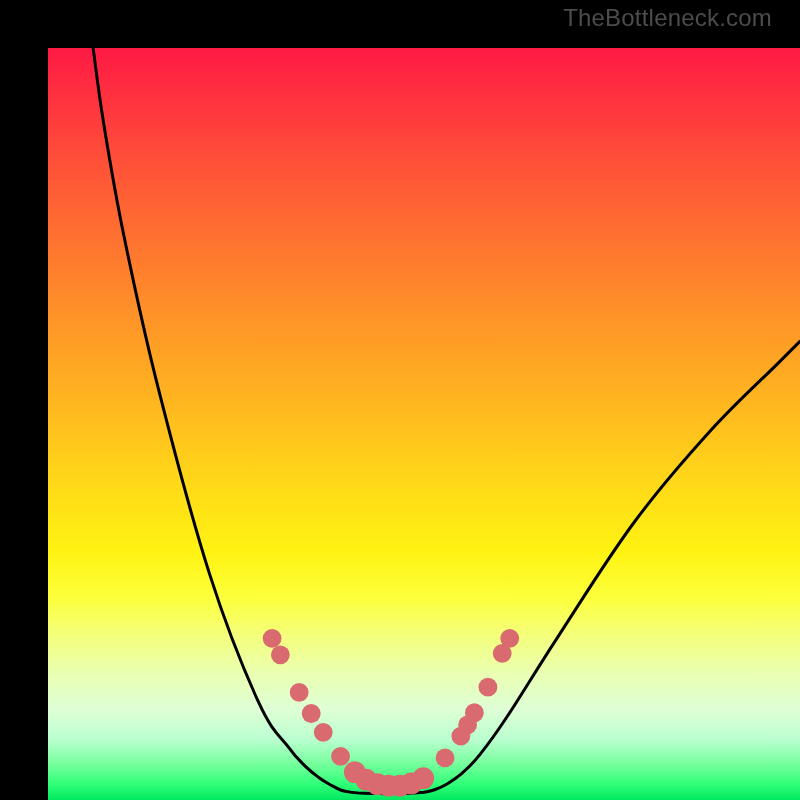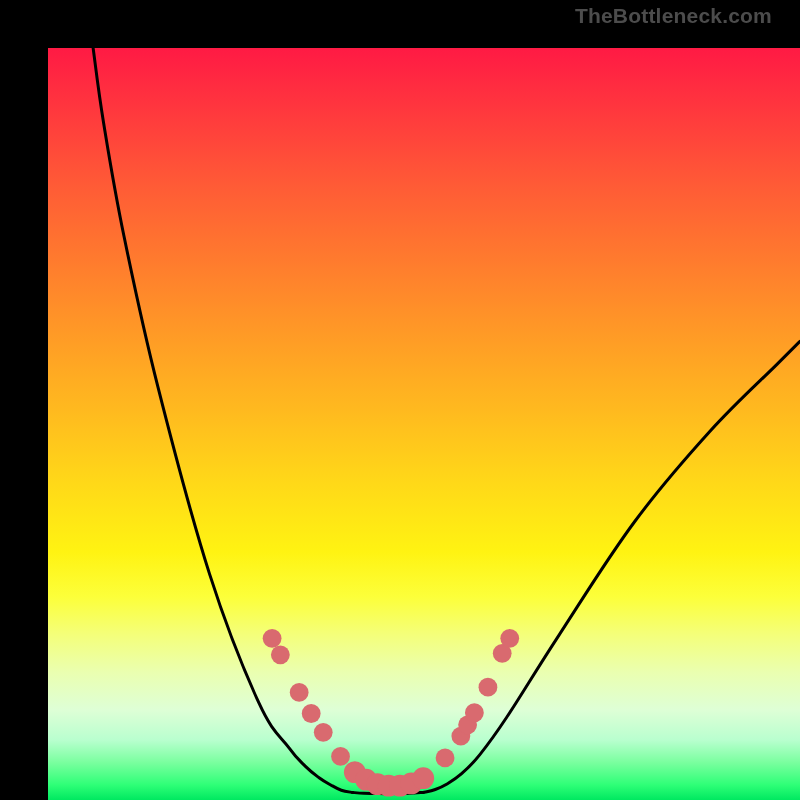--- a/index.html
+++ b/index.html
@@ -48,23 +48,23 @@
       #7aff9f 95%,
       #2eff77 98%,
       #00e860 100%
     );
   }
   .watermark {
     position: absolute;
     top: 4px;
     right: 28px;
     color: #4c4c4c;
-    font-size: 21px;
+    font-size: 24px;
     letter-spacing: 0.2px;
-    font-weight: 700;
+    font-weight: 400;
     z-index: 5;
     white-space: nowrap;
   }
   svg.curve {
     position: absolute;
     inset: 0;
     width: 752px;
     height: 752px;
     z-index: 3;
   }

